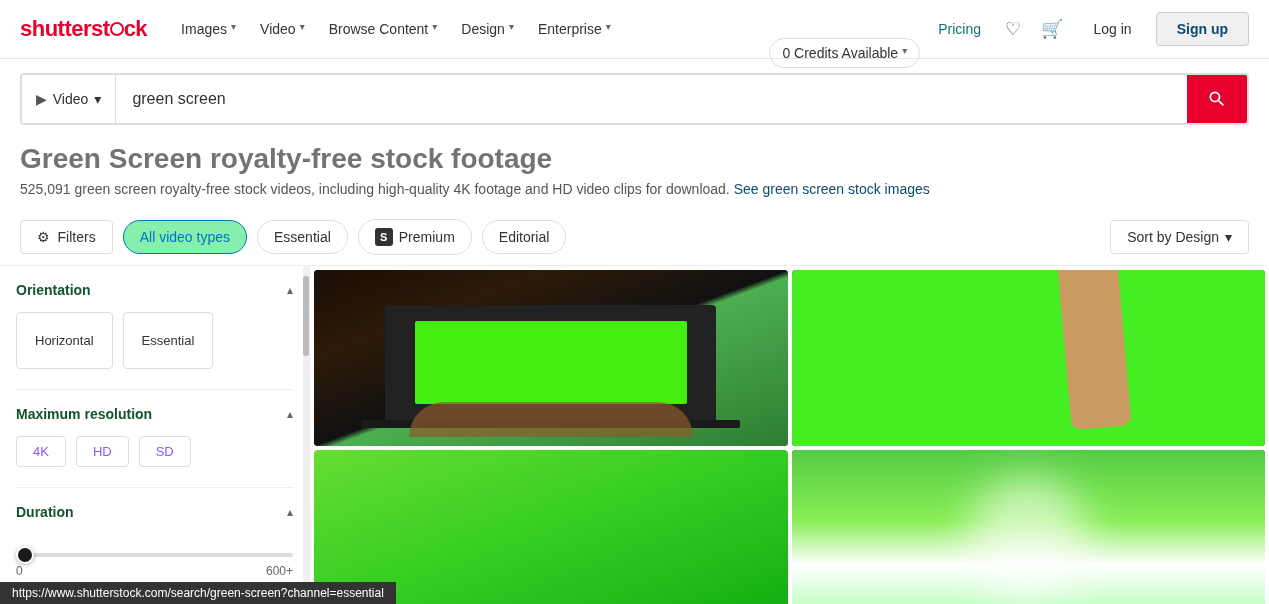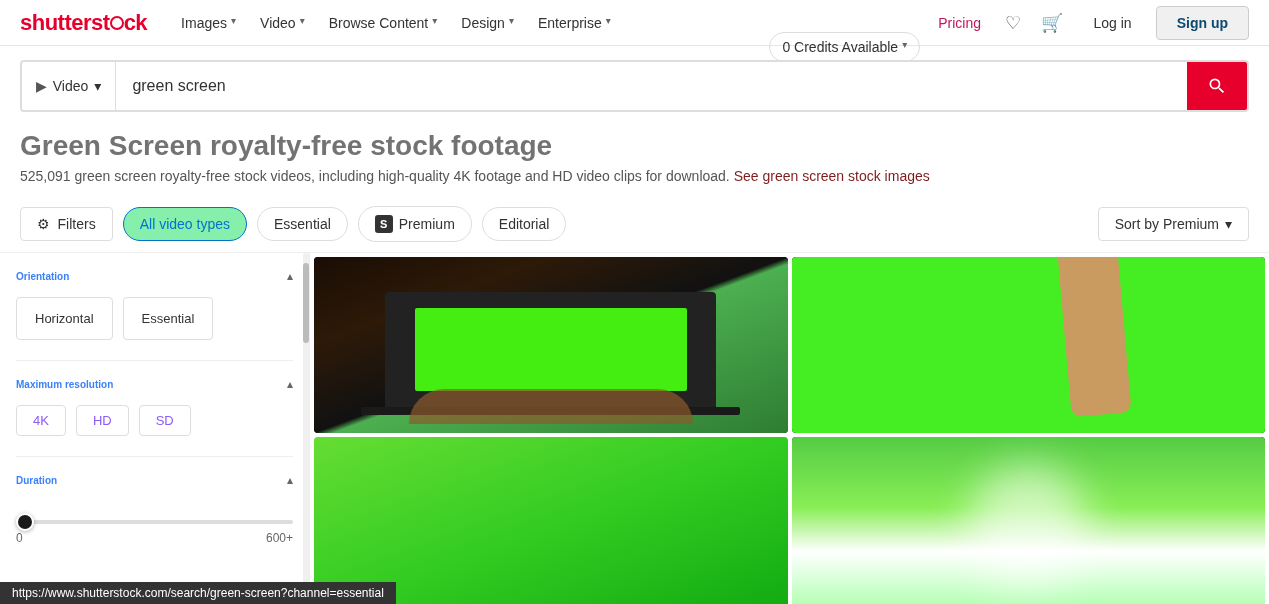--- a/index.html
+++ b/index.html
@@ -1,37 +1,37 @@
 <!DOCTYPE html>
 <html><head>
   <meta charset="utf-8">
   <style>
     * { box-sizing: border-box; margin: 0; padding: 0; }
     body { font-family: -apple-system, BlinkMacSystemFont, 'Segoe UI', Arial, sans-serif; font-size: 14px; color: #333; background: #fff; }
 
     
     .navbar {
-      display: flex; align-items: center; padding: 0 20px; height: 46px;
+      display: flex; align-items: center; padding: 0 20px; height: 59px;
       border-bottom: 1px solid #e5e5e5; background: #fff;
     }
     .logo { margin-right: 24px; cursor: pointer; }
     .logo-text { font-size: 22px; font-weight: 700; color: #e8002d; letter-spacing: -0.5px; }
     .nav-links { display: flex; gap: 4px; align-items: center; }
     .nav-item {
       display: flex; align-items: flex-start; gap: 4px; padding: 8px 10px;
       font-size: 14px; color: #333; cursor: pointer; border-radius: 4px;
       white-space: nowrap;
     }
     .nav-chevron { font-size: 10px; color: #666; }
     .nav-right { margin-left: auto; display: flex; align-items: center; gap: 8px; }
     .credits-btn {
       display: flex; align-items: flex-start; gap: 4px; padding: 6px 12px;
       border: 1px solid #ddd; border-radius: 20px; cursor: pointer; font-size: 14px; margin-top: 48px;
     }
-    .pricing-link { padding: 8px 10px; font-size: 14px; cursor: pointer; color: #be185d; }
+    .pricing-link { padding: 8px 10px; font-size: 14px; cursor: pointer; color: #0f766e; }
     .icon-btn { padding: 6px; cursor: pointer; font-size: 18px; color: #555; background: none; border: none; }
     .login-btn {
       padding: 8px 16px; font-size: 14px; background: none; border: none;
       cursor: pointer; color: #333; font-weight: 500;
     }
     .signup-btn {
       padding: 8px 20px; font-size: 14px; background: #f0f0f0; border: 1px solid #ccc;
       border-radius: 4px; cursor: pointer; font-weight: 600; color: #0c4a6e;
     }
 
@@ -53,21 +53,21 @@
     .search-btn {
       background: #e8002d; border: none; padding: 0 20px; height: 48px;
       cursor: pointer; display: flex; align-items: center; justify-content: center;
     }
     .search-btn svg { fill: #fff; }
 
     
     .hero-section { padding: 4px 20px 12px; }
     .hero-title { font-size: 28px; font-weight: 700; color: #737373; margin-bottom: 6px; }
     .hero-subtitle { font-size: 14px; color: #555; }
-    .hero-link { color: #7f1d1d; text-decoration: none; }
+    .hero-link { color: #0c4a6e; text-decoration: none; }
 
     
     .filter-bar {
       display: flex; align-items: center; padding: 10px 20px;
       gap: 10px; border-bottom: 1px solid #eee;
     }
     .filters-btn {
       display: flex; align-items: center; gap: 8px; padding: 8px 16px;
       border: 1px solid #ddd; border-radius: 4px; background: #fff;
       cursor: pointer; font-size: 14px; font-weight: 500; color: #333;
@@ -99,25 +99,25 @@
     
     .sidebar {
       width: 310px; min-width: 310px; padding: 16px; overflow-y: auto;
       border-right: 1px solid #eee; position: relative;
     }
     .sidebar-section { margin-bottom: 20px; }
     .sidebar-section-header {
       display: flex; justify-content: space-between; align-items: center;
       margin-bottom: 14px; cursor: pointer;
     }
-    .sidebar-section-title { font-size: 10px; font-weight: 600; color: #3b82f6; }
+    .sidebar-section-title { font-size: 14px; font-weight: 600; color: #14532d; }
     .collapse-icon { font-size: 12px; color: #666; }
     .orientation-buttons { display: flex; gap: 10px; }
     .orient-btn {
-      padding: 13px 18px; border: 1px solid #ddd; border-radius: 4px;
+      padding: 20px 18px; border: 1px solid #ddd; border-radius: 4px;
       background: #fff; cursor: pointer; font-size: 13px; color: #333;
     }
     .resolution-buttons { display: flex; gap: 10px; }
     .res-btn {
       padding: 7px 16px; border: 1px solid #ddd; border-radius: 4px;
       background: #fff; cursor: pointer; font-size: 13px; color: #8b5cf6;
     }
     .divider { height: 1px; background: #eee; margin: 8px 0 16px; }
 
     
@@ -236,21 +236,21 @@
   </button>
   <button class="type-btn active">All video types</button>
   <button class="type-btn">Essential</button>
   <button class="type-btn premium">
     <span class="premium-s">S</span>
     <span>Premium</span>
   </button>
   <button class="type-btn">Editorial</button>
 
   <button class="sort-btn">
-    <span>Sort by Premium</span>
+    <span>Sort by Design</span>
     <span>▾</span>
   </button>
 </div>
 
 <div class="main-layout">
 
   <div class="sidebar">
     <div class="scroll-indicator">
       <div class="scroll-thumb"></div>
     </div>

